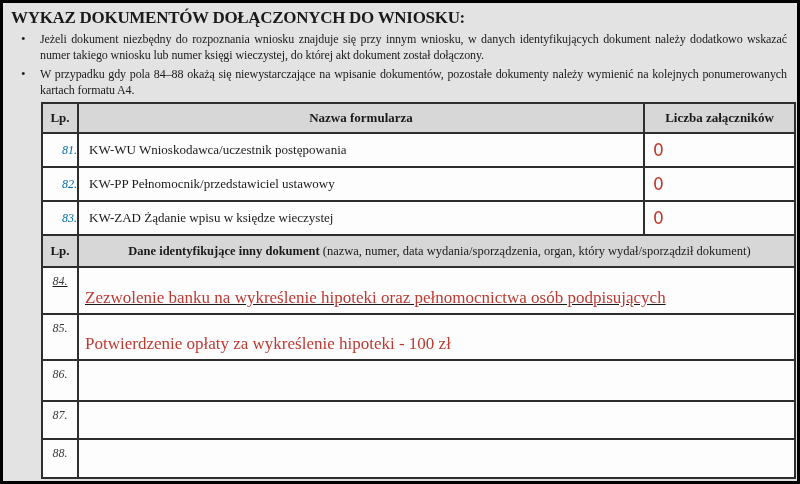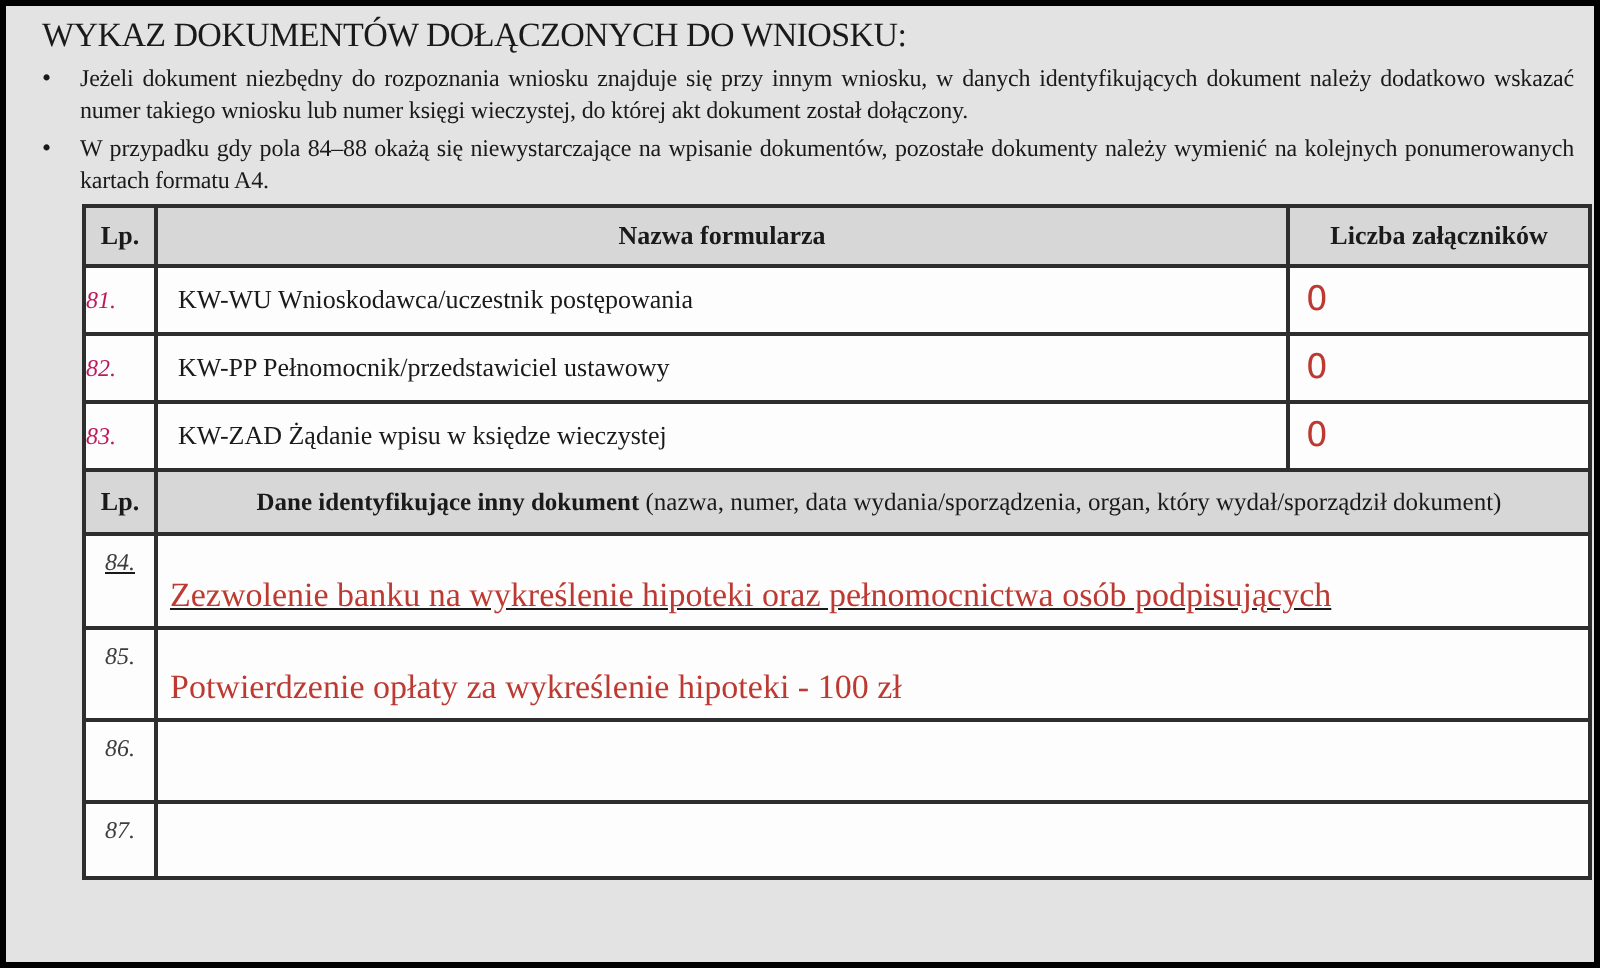--- a/index.html
+++ b/index.html
@@ -10,23 +10,23 @@
     color: #1a1a1a;
   }
   .page {
     width: 800px; height: 484px;
     background: #e3e3e3;
     border: 3px solid #000;
     overflow: hidden;
   }
   .section-title {
     font-size: 17px;
-    font-weight: normal;
+    font-weight: bold;
     letter-spacing: -0.3px;
-    padding: 5px 10px 1px 18px;
+    padding: 5px 10px 1px 8px;
     white-space: nowrap;
   }
   .bullets { margin: 2px 8px 0 16px; }
   .bullet { display: flex; margin-bottom: 3px; }
   .bullet-marker {
     width: 21px; flex: 0 0 21px;
     font-size: 13px; line-height: 16px;
     padding-left: 2px;
   }
   .bullet-text {
@@ -58,22 +58,22 @@
     background: #d7d7d7;
     font-size: 13px;
     font-weight: bold;
     text-align: center;
     vertical-align: middle;
   }
   tr.form-row { height: 34px; }
   tr.form-row td.lp-cell {
     font-style: italic;
     font-size: 12px;
-    color: #be185d;
-    text-align: left;
+    color: #0369a1;
+    text-align: right;
     vertical-align: middle;
     margin-top: 20px;
   }
   td.name-cell {
     font-size: 13px;
     padding-left: 10px;
     vertical-align: middle;
     margin-left: 28px;
   }
   td.count-cell {
@@ -174,16 +174,20 @@
       <td class="value-cell" colspan="2">Potwierdzenie opłaty za wykreślenie hipoteki - 100 zł</td>
     </tr>
     <tr class="doc-row row-86">
       <td class="lp-cell">86.</td>
       <td class="value-cell" colspan="2"></td>
     </tr>
     <tr class="doc-row row-87">
       <td class="lp-cell">87.</td>
       <td class="value-cell" colspan="2"></td>
     </tr>
+    <tr class="doc-row row-88">
+      <td class="lp-cell">88.</td>
+      <td class="value-cell" colspan="2"></td>
+    </tr>
   </tbody>
     </table>
 
 </div>
 
 </body></html>

